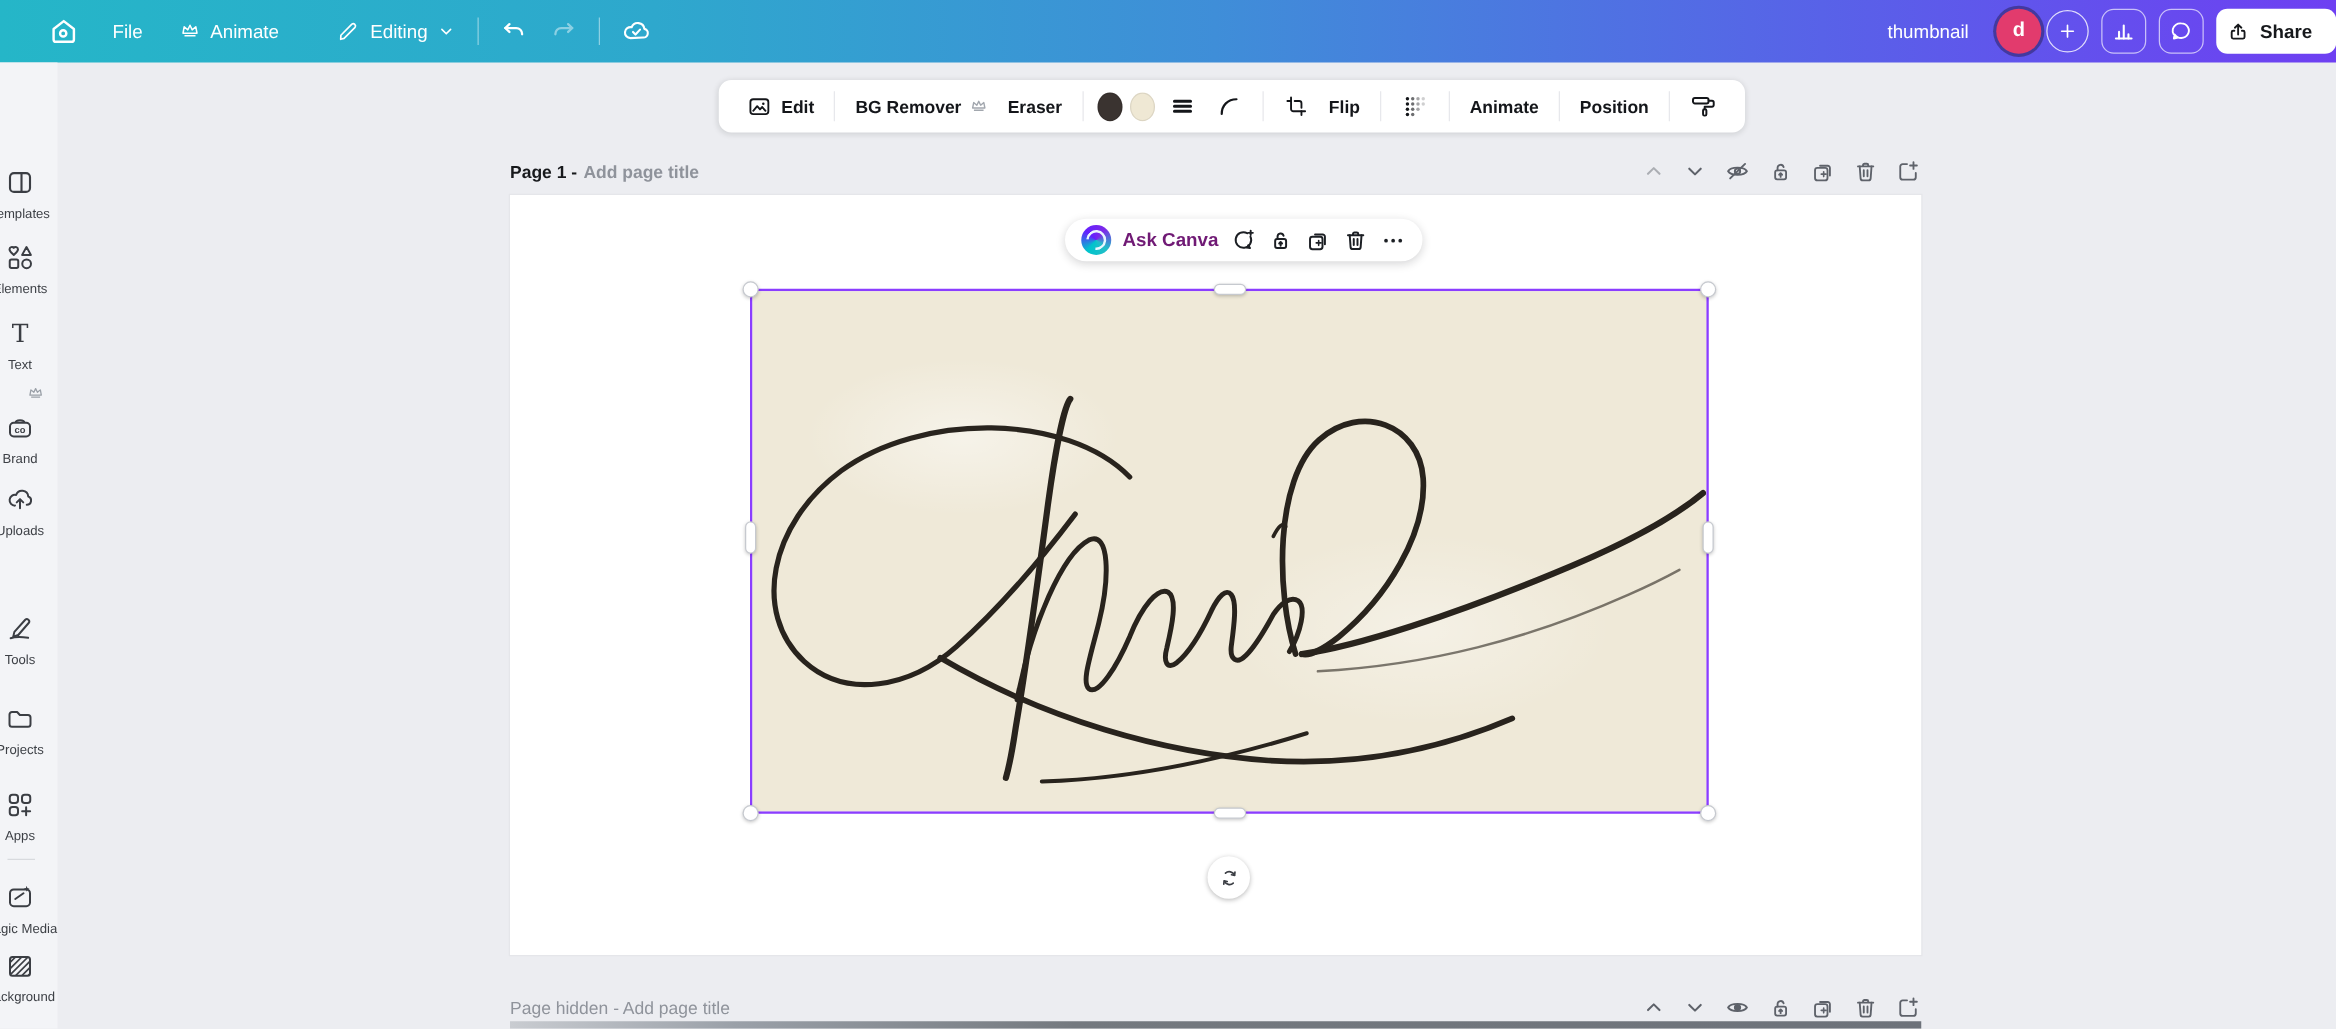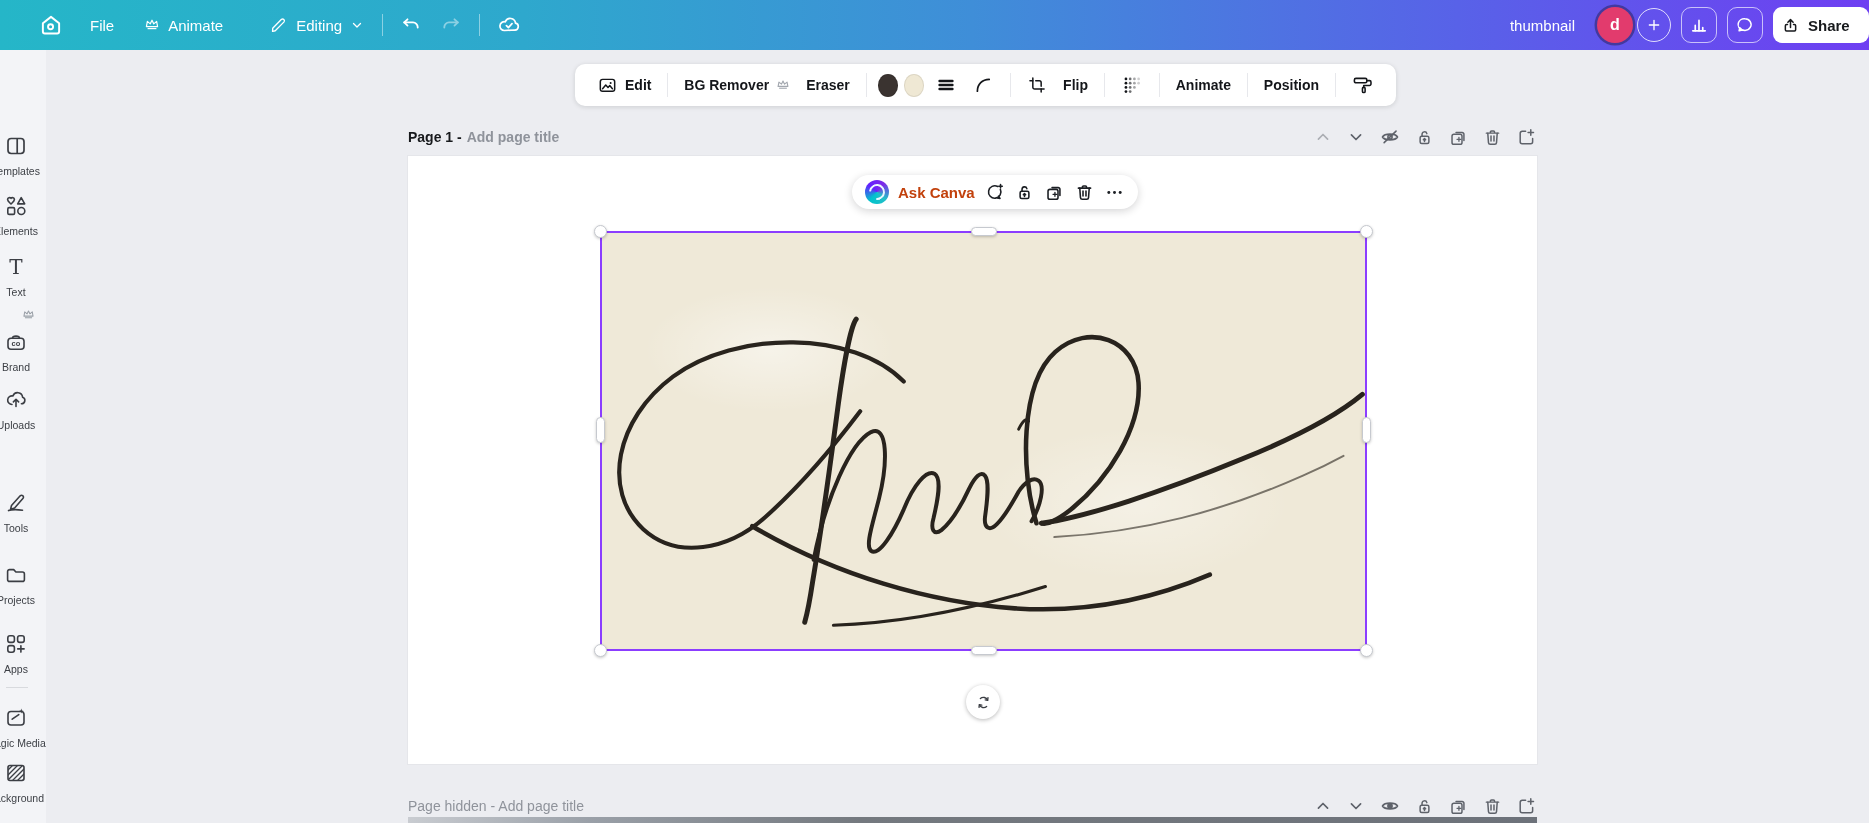--- a/index.html
+++ b/index.html
@@ -77,21 +77,21 @@
 
   
   .ask-pill { left:852px; top:175px; height:34px; background:#fff; border-radius:17px;
               box-shadow:0 2px 8px rgba(14,19,24,.18); display:flex; align-items:center;
               gap:9px; padding:0 13px; }
   .ask-swirl { width:24px; height:24px; border-radius:50%;
                background:conic-gradient(from 220deg,#00c4cc,#6420ff,#7d2ae8,#23bec8,#00c4cc);
                position:relative; }
   .ask-swirl::after { content:""; position:absolute; inset:4px; border-radius:50%;
                       border:2.4px solid #eaf6ff; border-left-color:transparent; transform:rotate(-40deg); }
-  .ask-label { font-size:15px; font-weight:600; color:#c2410c; cursor:pointer; }
+  .ask-label { font-size:15px; font-weight:600; color:#701a75; cursor:pointer; }
   .ask-pill .icon-btn { cursor:pointer; color:#1c1f24; display:flex; }
 
   
   .selection { left:600px; top:231px; width:767px; height:420px; border:2px solid #8b3dff; }
   .paper { position:absolute; inset:0; cursor:move;
            background:
              radial-gradient(180px 90px at 22% 28%, rgba(255,255,255,.45), transparent 70%),
              radial-gradient(220px 110px at 70% 65%, rgba(255,255,255,.35), transparent 70%),
              #efe9d8; }
   .handle { position:absolute; background:#fff; border:1px solid #c6c9cf;

